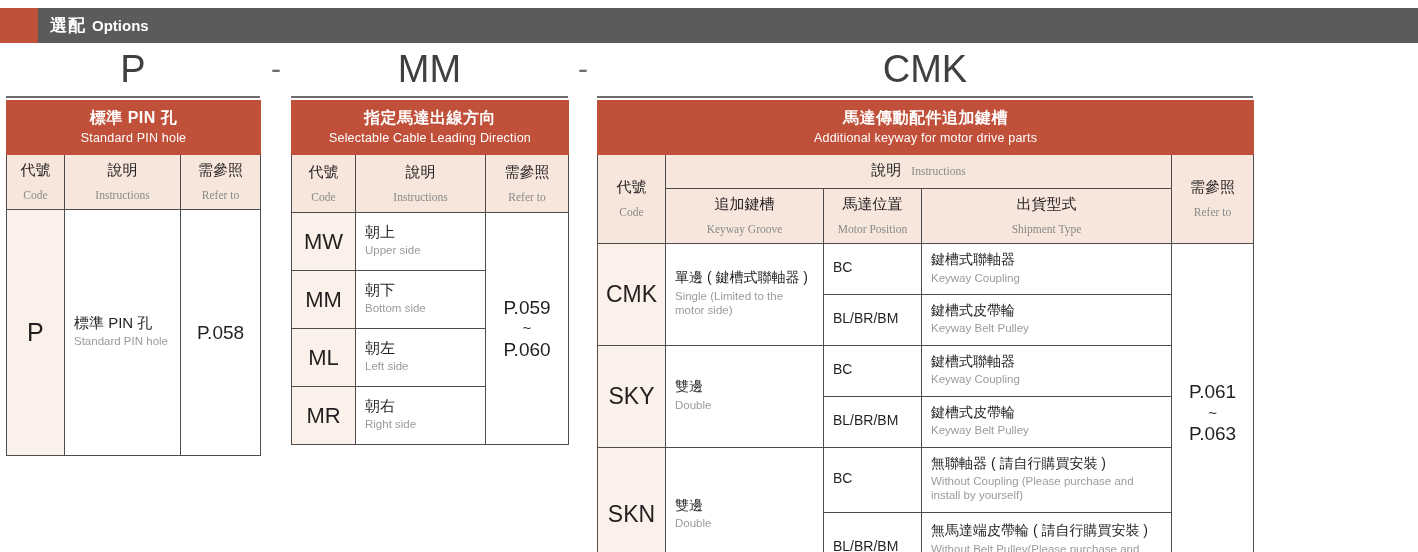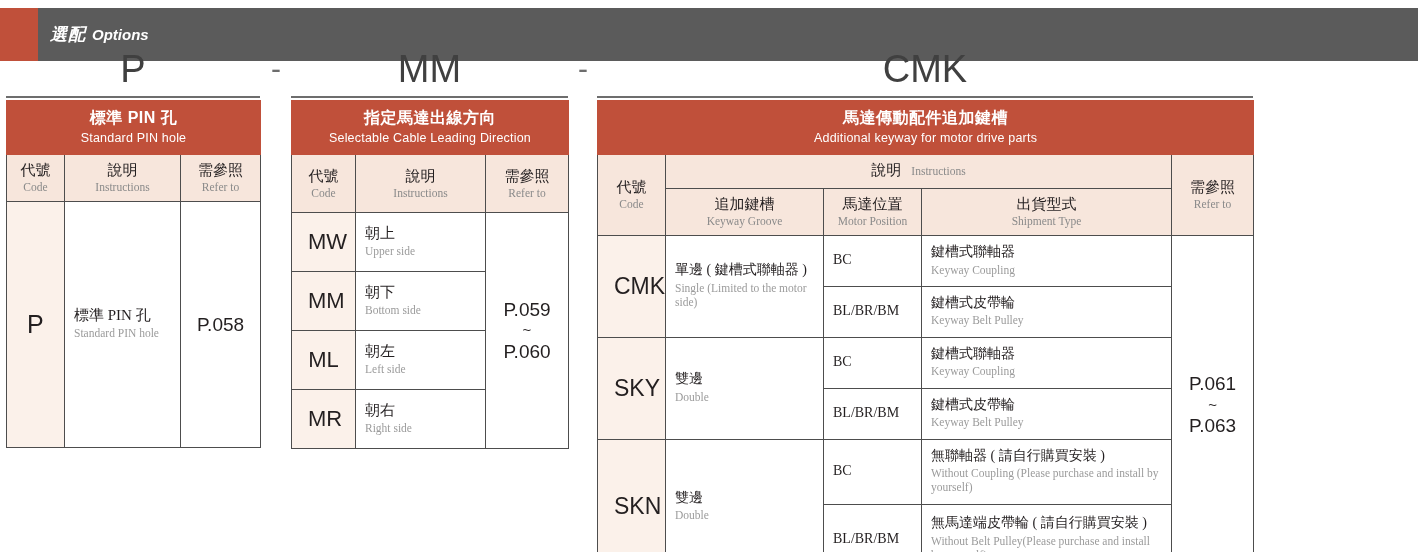--- a/index.html
+++ b/index.html
@@ -13,24 +13,23 @@
     font-family: "Liberation Sans", sans-serif;
     color: #231f20;
     position: relative;
     overflow: hidden;
   }
 
   
   .header-bar {
     position: absolute;
     left: 0; top: 8px;
-    width: 1418px; height: 53px;
+    width: 1418px; height: 35px;
     display: flex;
     align-items: stretch;
-    font-style: italic;
   }
   .header-accent {
     width: 38px;
     background: #c0503a;
   }
   .header-body {
     flex: 1;
     background: #5b5b5b;
     display: flex;
     align-items: center;
@@ -77,59 +76,58 @@
     position: absolute;
     box-sizing: border-box;
   }
   table.tbl {
     border-collapse: collapse;
     table-layout: fixed;
     width: 100%;
   }
   table.tbl td, table.tbl th {
     border: 1px solid #4d4d4d;
-    padding: 16px;
+    padding: 8px;
     vertical-align: middle;
     background: #ffffff;
   }
   .title-cell {
     background: #c0503a !important;
     color: #ffffff;
     text-align: center;
     border: 1px solid #c0503a !important;
     padding: 7px 4px 9px 4px !important;
   }
   .title-zh { font-size: 16px; font-weight: bold; letter-spacing: .5px; }
   .title-en { font-size: 12.5px; margin-top: 2px; letter-spacing: .2px; }
 
   .hdr-cell {
     background: #f7e6dc !important;
     text-align: center;
     padding: 6px 2px 8px 2px !important;
     font-family: Liberation Serif, serif;
   }
   .hdr-zh { font-size: 15px; color: #231f20; }
-  .hdr-en { font-size: 11.5px; color: #8a8a8a; margin-top: 1px; }
+  .hdr-en { font-size: 11.5px; color: #8a8a8a; margin-top: 9px; }
 
   .code-cell {
     background: #fbf1ea !important;
     text-align: center;
     font-size: 25px;
     color: #231f20;
     letter-spacing: .5px;
   }
   .code-cell-sm {
     background: #fbf1ea !important;
     text-align: center;
     font-size: 22px;
     color: #231f20;
   }
   .plain-cell {
     padding: 7px 9px 9px 9px !important;
-    font-family: Liberation Serif, serif;
   }
   .txt-zh { font-size: 15px; color: #231f20; line-height: 1.2; }
   .txt-zh-sm { font-size: 14px; color: #231f20; line-height: 1.25; }
   .txt-en { font-size: 11.5px; color: #9b9b9b; line-height: 1.25; margin-top: 2px; }
   .refer-cell {
     text-align: center;
     font-size: 19px;
     color: #231f20;
     line-height: 1.35;
     padding: 4px !important;

